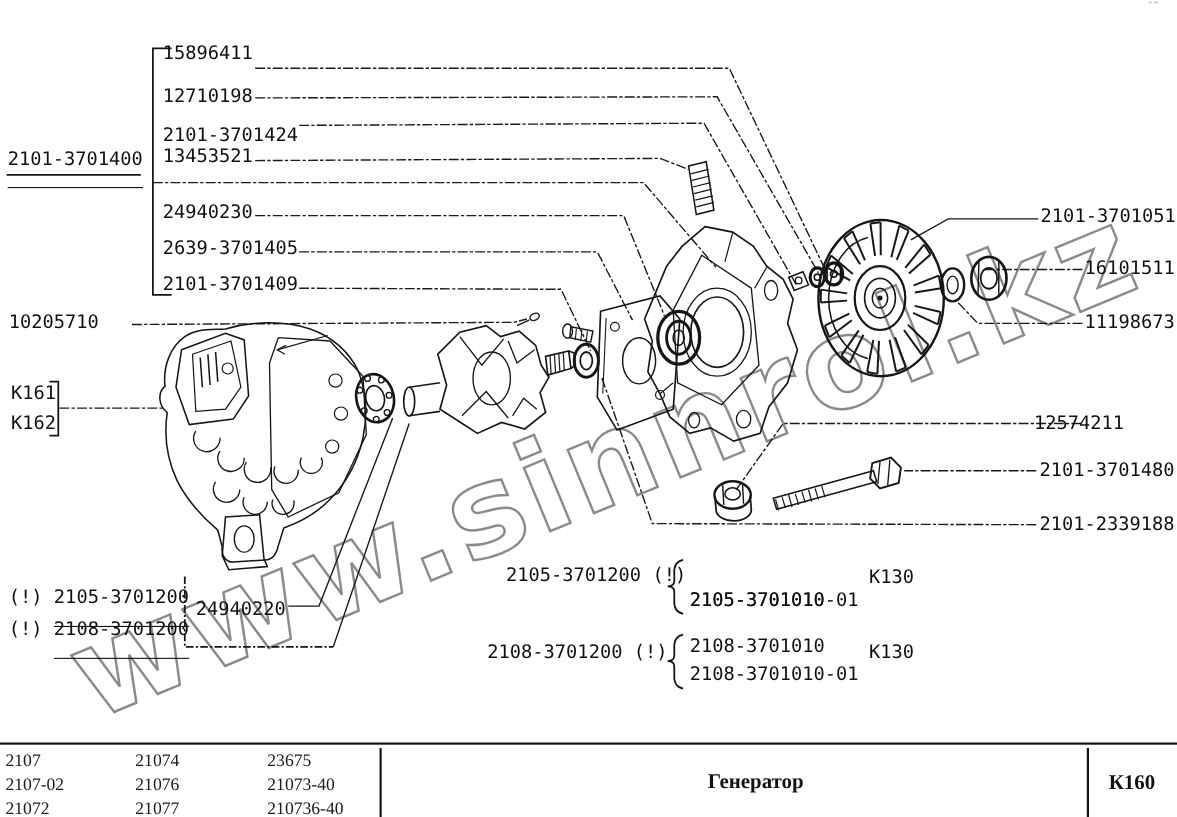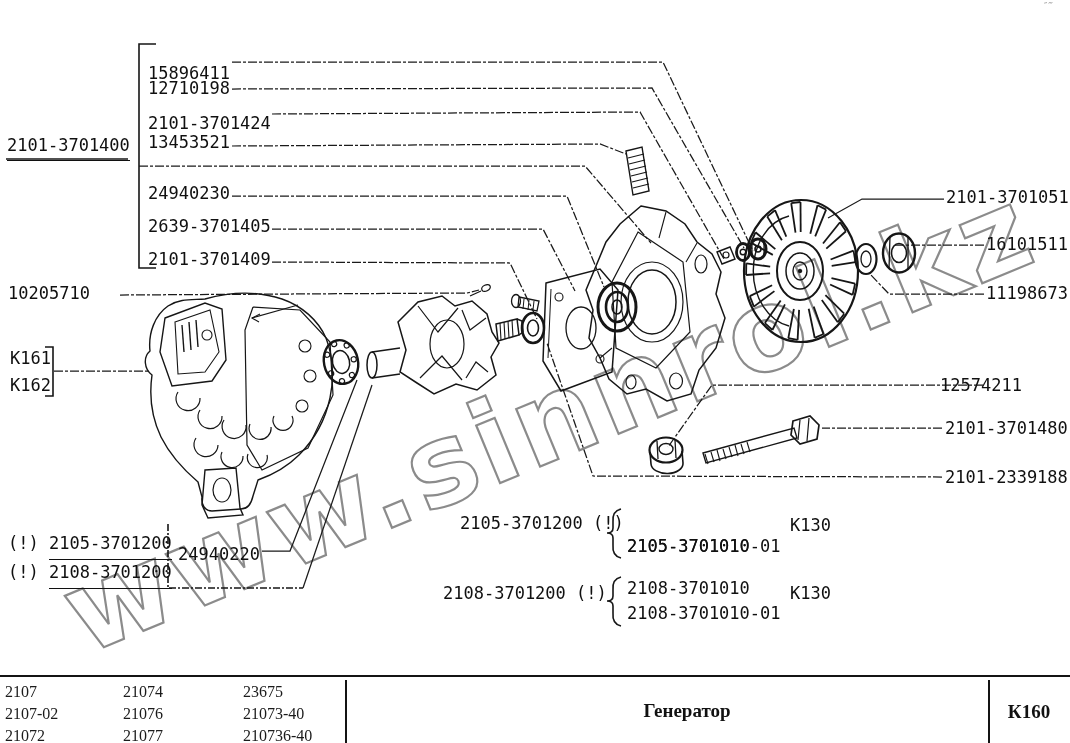--- a/index.html
+++ b/index.html
@@ -1,19 +1,19 @@
 <!DOCTYPE html>
 <html><head>
 <meta charset="utf-8">
 <style>
   html,body{margin:0;padding:0;background:#e8e8e8;}
   #stage{position:relative;width:1070px;height:743px;background:#ffffff;overflow:hidden;
          font-family:"DejaVu Sans Mono",monospace;}
   .pn{position:absolute;font:17px/18px "DejaVu Sans Mono",monospace;color:#101010;white-space:pre;}
-  .ul{border-bottom:1.7px solid #101010;padding-bottom:6px;}
+  .ul{border-bottom:1.7px solid #101010;padding-bottom:16px;}
   svg#art{position:absolute;left:0;top:0;}
   .ld{stroke:#1a1a1a;stroke-width:1.25;fill:none;}
   .ldd{stroke:#1a1a1a;stroke-width:1.25;fill:none;stroke-dasharray:9 2 3 2;}
   .art{stroke:#161616;fill:none;}
   .footer{position:absolute;left:0;top:675px;width:1070px;height:68px;border-top:2.5px solid #141414;}
   .vrule{position:absolute;top:680px;bottom:0;width:1.8px;background:#141414;height:63px;}
   .model{position:absolute;font:16px/20px "Liberation Serif","DejaVu Serif",serif;color:#1b1b1b;}
   .ftitle{position:absolute;font:bold 19px "Liberation Serif","DejaVu Serif",serif;color:#111;text-align:center;}
   .corner{position:absolute;left:1044px;top:1px;font:9px "DejaVu Sans",sans-serif;color:#9a9a9a;letter-spacing:1px;}
 </style>
@@ -235,21 +235,21 @@
       <path d="M703,453 L794,428 L797,438 L706,463 Z" stroke-width="1.4"></path>
       <path d="M705,454 L708,464 M711,452 L714,462 M717,450 L720,461 M723,449 L726,459 M729,447 L732,457
                M735,445 L738,456 M741,444 L744,454 M747,442 L750,452" stroke-width="1.1"></path>
       <path d="M793,421 L810,416 L819,425 L817,439 L800,444 L791,435 Z" stroke-width="1.7"></path>
       <path d="M800,420 L798,440 M809,418 L807,441" stroke-width="1.2"></path>
     </g>
   </svg>
 
   <span class="pn ul" style="left:7px;top:136px">2101-3701400</span>
 
-  <span class="pn" style="left:148px;top:64px">15896411</span>
+  <span class="pn" style="left:148px;top:40px">15896411</span>
   <span class="pn" style="left:148px;top:79px">12710198</span>
   <span class="pn" style="left:148px;top:114px">2101-3701424</span>
   <span class="pn" style="left:148px;top:133px">13453521</span>
   <span class="pn" style="left:148px;top:184px">24940230</span>
   <span class="pn" style="left:148px;top:217px">2639-3701405</span>
   <span class="pn" style="left:148px;top:250px">2101-3701409</span>
 
   <span class="pn" style="left:8px;top:284px">10205710</span>
 
   <span class="pn" style="left:10px;top:349px">К161</span>

